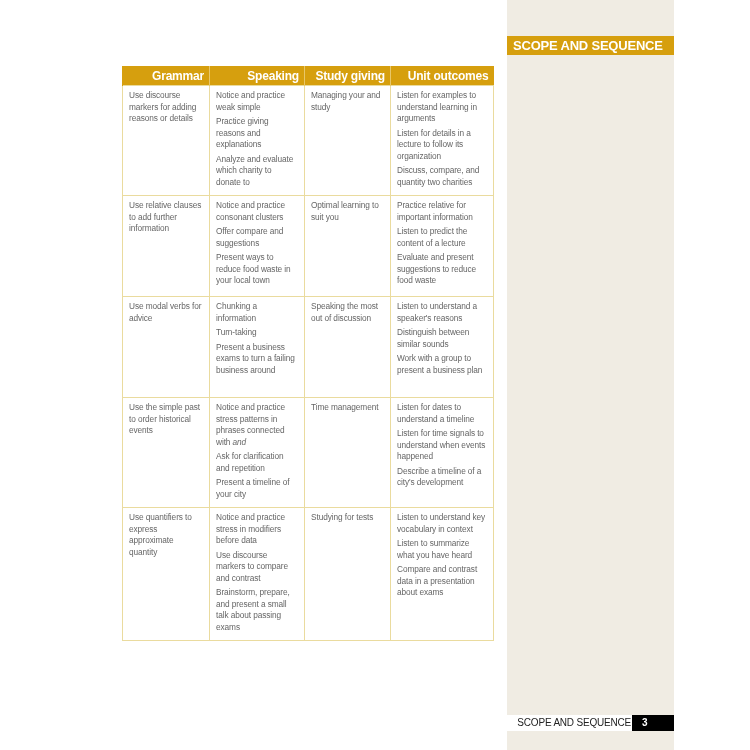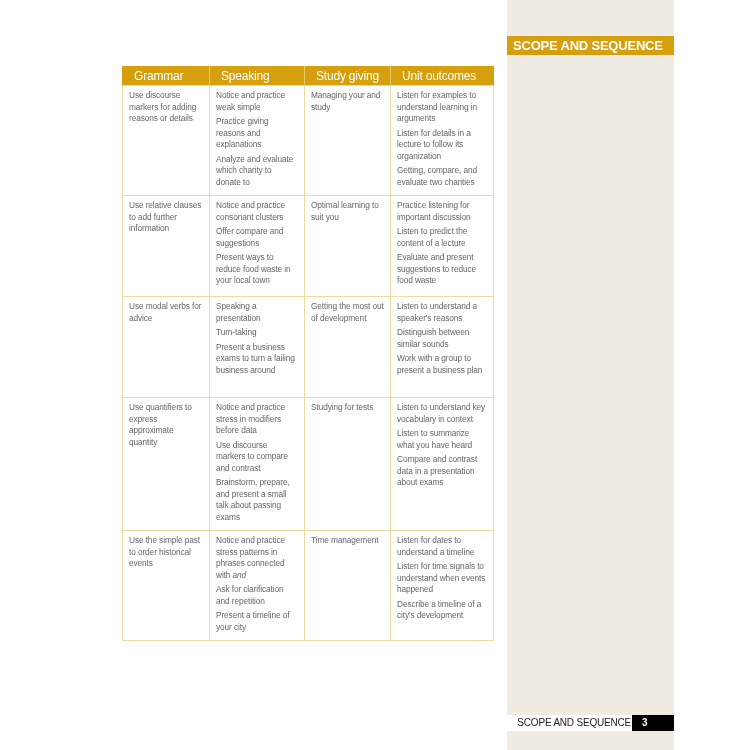--- a/index.html
+++ b/index.html
@@ -8,22 +8,22 @@
   .sidebar { position:absolute; left:507px; top:0; width:167px; height:750px; background:#f0ece3; }
   .side-title { position:absolute; left:507px; top:36px; width:167px; height:19px; background:#d69f0e;
                 color:#fff; font-weight:bold; font-size:13px; line-height:19px; padding-left:6px; box-sizing:border-box;
                 letter-spacing:-0.2px; }
   .footer-band { position:absolute; left:507px; top:715px; width:167px; height:16px; background:#fff; }
   .footer-label { position:absolute; left:507px; top:715px; width:124px; height:16px; text-align:right;
                   font-size:10px; line-height:16px; color:#222; letter-spacing:-0.2px; }
   .footer-page { position:absolute; left:632px; top:715px; width:42px; height:16px; background:#000;
                  color:#fff; font-size:10px; font-weight:bold; line-height:16px; padding-left:10px; box-sizing:border-box; }
   table.ss { position:absolute; left:122px; top:66px; width:371px; border-collapse:collapse; table-layout:fixed; }
-  table.ss th { background:#d69f0e; color:#fff; font-weight:normal; font-size:12px; text-align:left;
-                height:19px; padding:0 11px; border-left:1px solid #e8c76a; letter-spacing:-0.2px; }
+  table.ss th { background:#d69f0e; color:#fff; font-weight:bold; font-size:12px; text-align:right;
+                height:19px; padding:0 5px; border-left:1px solid #e8c76a; letter-spacing:-0.2px; }
   table.ss th:first-child { border-left:1px solid #d69f0e; }
   table.ss td { vertical-align:top; border:1px solid #eadb9e; padding:4px 6px; font-size:8.3px; line-height:11.5px;
                 color:#666; height:101px; box-sizing:border-box; letter-spacing:-0.1px; }
   table.ss td p { margin:0 0 3px 0; }
   col.c1 { width:87px; } col.c2 { width:95px; } col.c3 { width:86px; } col.c4 { width:103px; }
 </style>
 </head>
 <body>
 
 <div class="sidebar"></div>
@@ -56,89 +56,89 @@
           <p>Notice and practice weak simple</p>
           <p>Practice giving reasons and explanations</p>
           <p>Analyze and evaluate which charity to donate to</p>
         </td>
         <td>
           <p>Managing your and study</p>
         </td>
         <td>
           <p>Listen for examples to understand learning in arguments</p>
           <p>Listen for details in a lecture to follow its organization</p>
-          <p>Getting, compare, and evaluate two charities</p>
+          <p>Discuss, compare, and quantity two charities</p>
         </td>
       </tr>
       <tr>
         <td>
           <p>Use relative clauses to add further information</p>
         </td>
         <td>
           <p>Notice and practice consonant clusters</p>
           <p>Offer compare and suggestions</p>
           <p>Present ways to reduce food waste in your local town</p>
         </td>
         <td>
           <p>Optimal learning to suit you</p>
         </td>
         <td>
-          <p>Practice listening for important discussion</p>
+          <p>Practice relative for important information</p>
           <p>Listen to predict the content of a lecture</p>
           <p>Evaluate and present suggestions to reduce food waste</p>
         </td>
       </tr>
       <tr>
         <td>
           <p>Use modal verbs for advice</p>
         </td>
         <td>
-          <p>Speaking a presentation</p>
+          <p>Chunking a information</p>
           <p>Turn-taking</p>
           <p>Present a business exams to turn a failing business around</p>
         </td>
         <td>
-          <p>Getting the most out of development</p>
+          <p>Speaking the most out of discussion</p>
         </td>
         <td>
           <p>Listen to understand a speaker's reasons</p>
           <p>Distinguish between similar sounds</p>
           <p>Work with a group to present a business plan</p>
+        </td>
+      </tr>
+      <tr>
+        <td>
+          <p>Use the simple past to order historical events</p>
+        </td>
+        <td>
+          <p>Notice and practice stress patterns in phrases connected with <em>and</em></p>
+          <p>Ask for clarification and repetition</p>
+          <p>Present a timeline of your city</p>
+        </td>
+        <td>
+          <p>Time management</p>
+        </td>
+        <td>
+          <p>Listen for dates to understand a timeline</p>
+          <p>Listen for time signals to understand when events happened</p>
+          <p>Describe a timeline of a city's development</p>
         </td>
       </tr>
       <tr>
         <td>
           <p>Use quantifiers to express approximate quantity</p>
         </td>
         <td>
           <p>Notice and practice stress in modifiers before data</p>
           <p>Use discourse markers to compare and contrast</p>
           <p>Brainstorm, prepare, and present a small talk about passing exams</p>
         </td>
         <td>
           <p>Studying for tests</p>
         </td>
         <td>
           <p>Listen to understand key vocabulary in context</p>
           <p>Listen to summarize what you have heard</p>
           <p>Compare and contrast data in a presentation about exams</p>
         </td>
       </tr>
-      <tr>
-        <td>
-          <p>Use the simple past to order historical events</p>
-        </td>
-        <td>
-          <p>Notice and practice stress patterns in phrases connected with <em>and</em></p>
-          <p>Ask for clarification and repetition</p>
-          <p>Present a timeline of your city</p>
-        </td>
-        <td>
-          <p>Time management</p>
-        </td>
-        <td>
-          <p>Listen for dates to understand a timeline</p>
-          <p>Listen for time signals to understand when events happened</p>
-          <p>Describe a timeline of a city's development</p>
-        </td>
-      </tr>
     </tbody>
 </table>
 
 </body></html>

